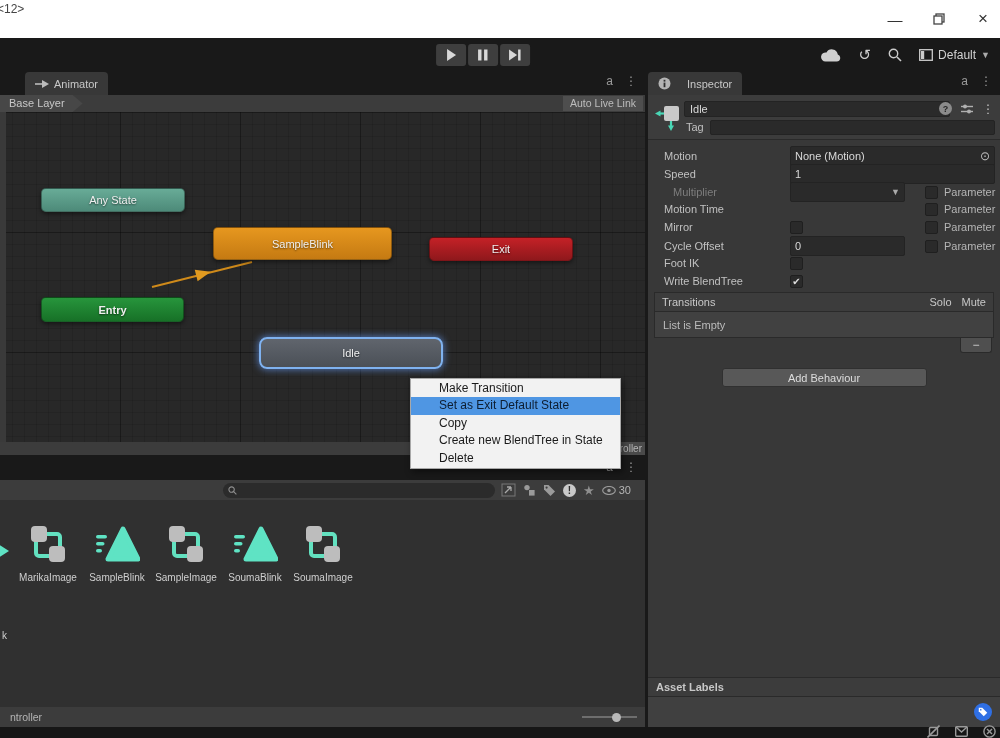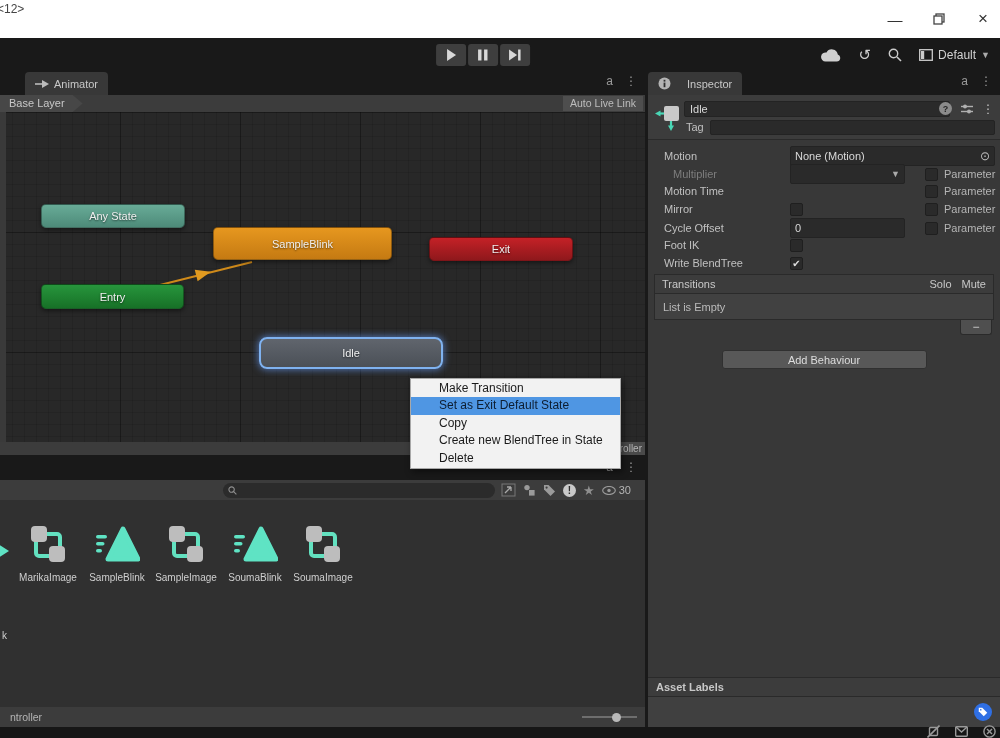--- a/index.html
+++ b/index.html
@@ -37,24 +37,24 @@
     background-image:
       linear-gradient(to right, rgba(0,0,0,.28) 1px, transparent 1px),
       linear-gradient(to bottom, rgba(0,0,0,.28) 1px, transparent 1px),
       linear-gradient(to right, rgba(0,0,0,.11) 1px, transparent 1px),
       linear-gradient(to bottom, rgba(0,0,0,.11) 1px, transparent 1px);
     background-size:120px 120px,120px 120px,12px 12px,12px 12px; }
   .graph-leftstrip { position:absolute; left:0; top:0; width:6px; height:100%; background:#3a3a3a; }
   .node { position:absolute; display:flex; align-items:center; justify-content:center; color:#f0f0f0;
           border-radius:5px; border:1px solid rgba(0,0,0,.35); box-shadow:0 2px 4px rgba(0,0,0,.45);
           text-shadow:0 1px 2px rgba(0,0,0,.6); }
-  .node-anystate { left:41px; top:92px; width:144px; height:24px; background:linear-gradient(#68ab97,#4d8a79); }
+  .node-anystate { left:41px; top:76px; width:144px; height:24px; background:linear-gradient(#68ab97,#4d8a79); }
   .node-sampleblink { left:213px; top:115px; width:179px; height:33px; background:linear-gradient(#e6971f,#c57a12); }
   .node-exit { left:429px; top:125px; width:144px; height:24px; background:linear-gradient(#c42127,#8f181c); }
-  .node-entry { left:41px; top:172px; width:143px; height:25px; background:linear-gradient(#27953c,#177127); }
+  .node-entry { left:41px; top:185px; width:143px; height:25px; background:linear-gradient(#27953c,#177127);font-weight:bold; }
   .node-idle { left:259px; top:225px; width:184px; height:32px; background:linear-gradient(#60656d,#4b5057);
                border:2px solid #7fb2f0; border-radius:8px; box-shadow:0 0 7px 1px rgba(100,150,240,.65); }
   .pathbar { height:13px; background:#3c3c3c; display:flex; justify-content:flex-end; }
   .path-chip { background:#4a4a4a; height:13px; line-height:13px; padding:0 3px; font-size:10px; color:#b5b5b5; }
 
   
   .context-menu { left:410px; top:378px; width:211px; background:#f2f2f2; border:1px solid #a8a8a8;
                   box-shadow:2px 3px 7px rgba(0,0,0,.45); z-index:50; padding:1px 0; }
   .cm-item { height:17.4px; line-height:17.4px; padding-left:28px; font-size:12px; color:#1a1a1a; white-space:nowrap; }
   .cm-item.highlighted { background:#4f96e3; color:#0d1d30; }
@@ -358,20 +358,26 @@
 
   <div class="insp-props">
     <div class="prow">
       <span class="plabel">Motion</span>
       <div class="field pfield span2">
         <span>None (Motion)</span>
         <span class="picker">⊙</span>
       </div>
     </div>
     <div class="prow">
+      <span class="plabel">Speed</span>
+      <div class="field pfield span2">
+          <span>1</span>
+        </div>
+    </div>
+    <div class="prow">
       <span class="plabel dim">Multiplier</span>
       <div class="field pfield dropdown">
           <span class="dd-arrow">▼</span>
         </div>
       <div class="param-cell">
           <span class="checkbox"></span>
           <span>Parameter</span>
         </div>
     </div>
     <div class="prow">

